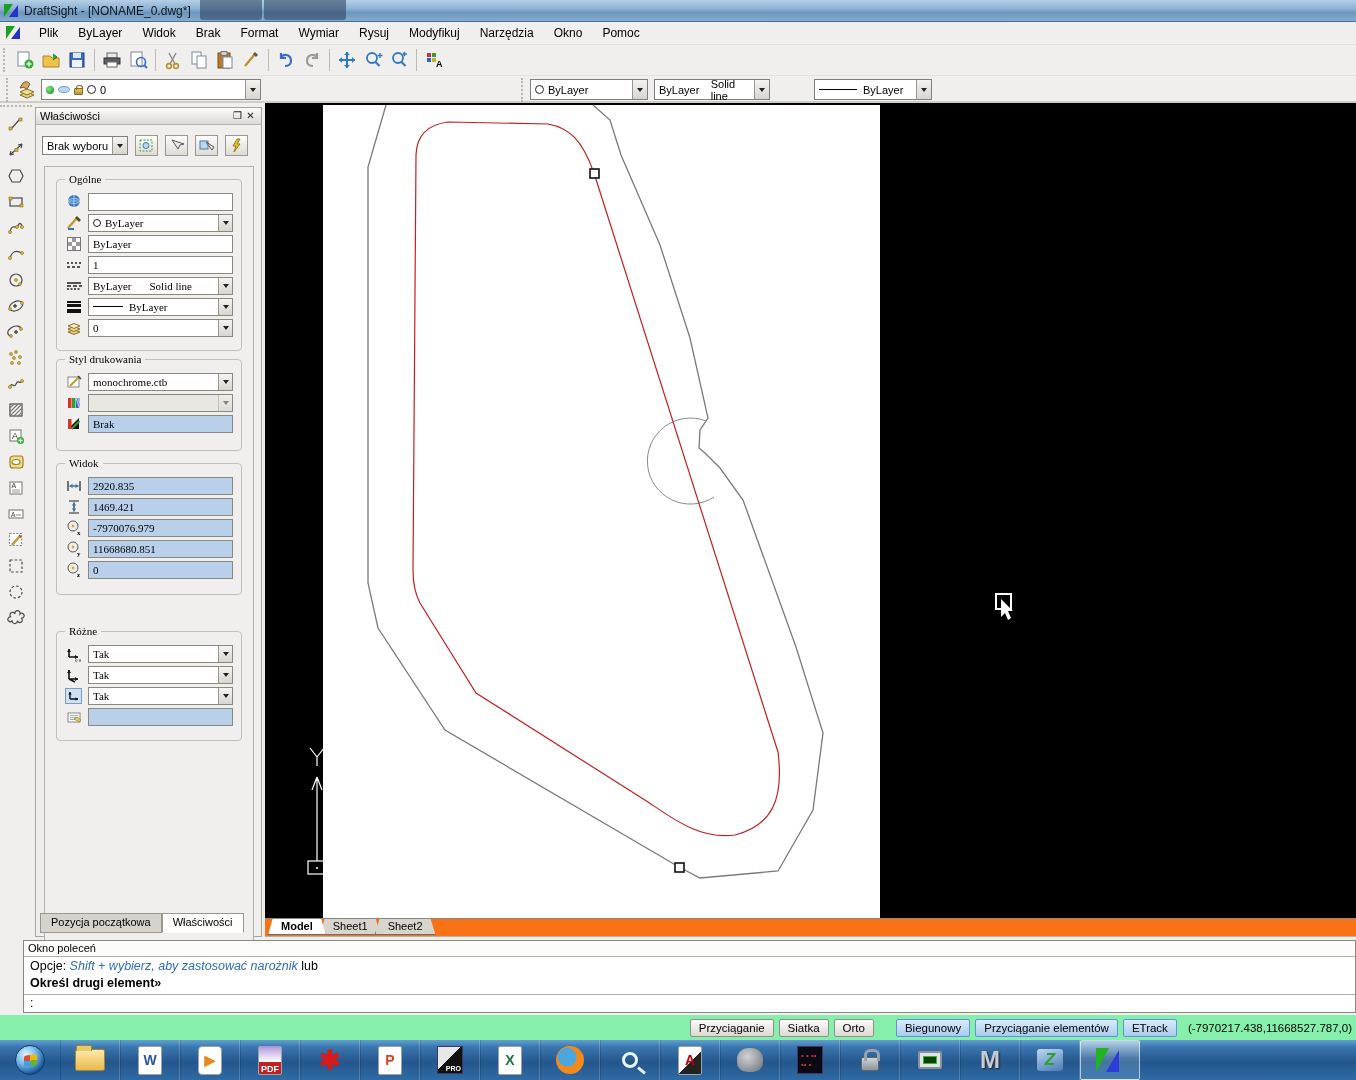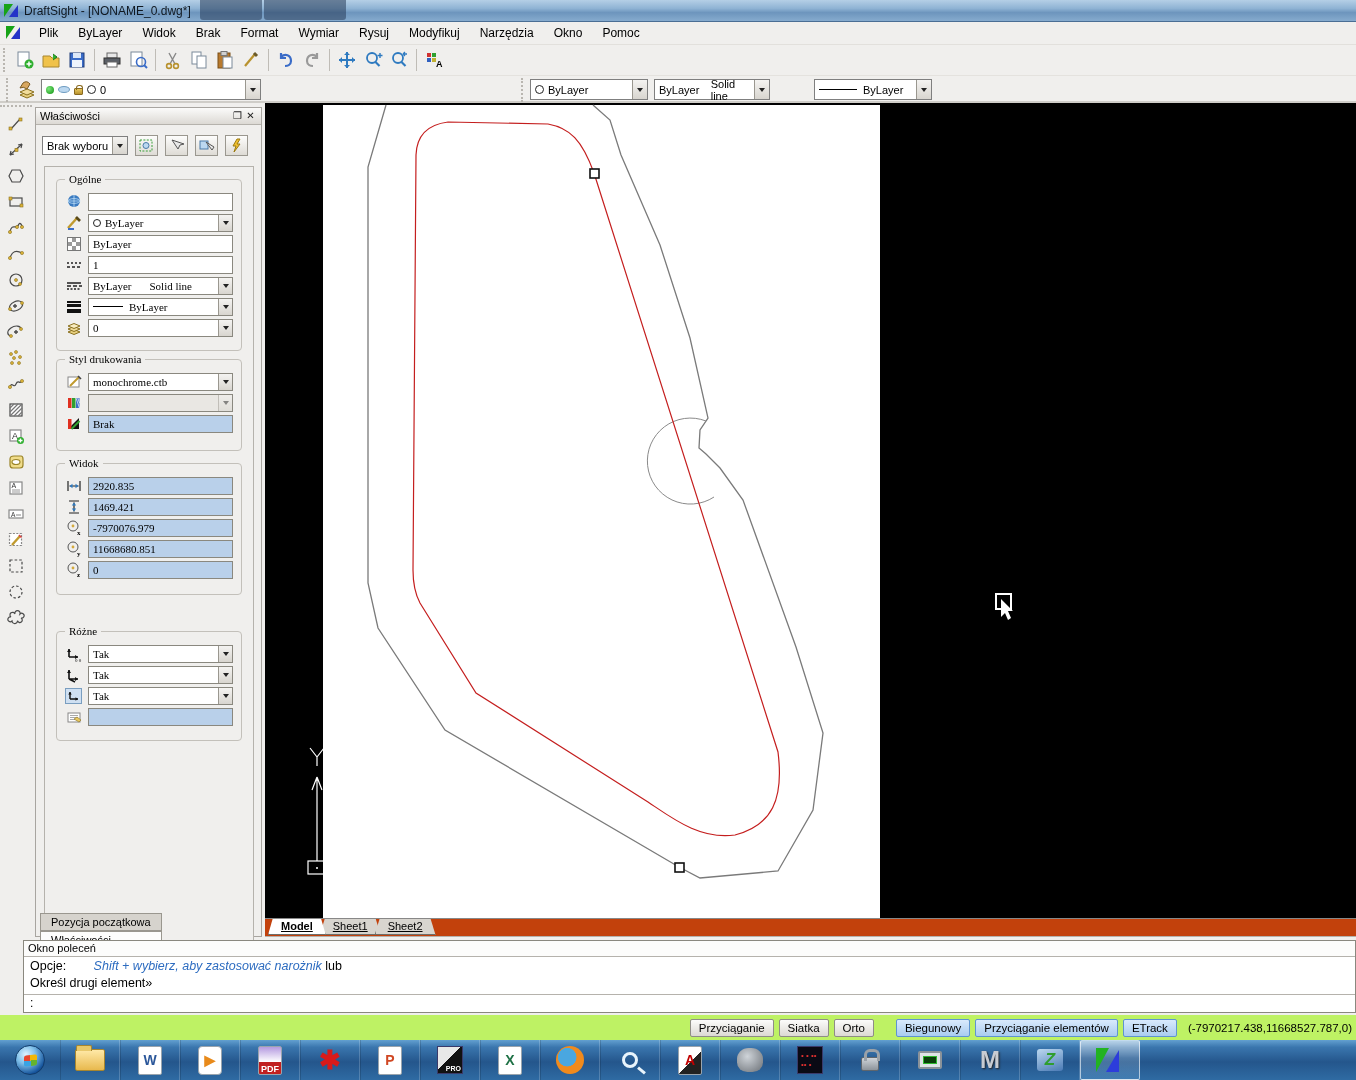--- a/index.html
+++ b/index.html
@@ -74,50 +74,50 @@
   .prow { display:flex; align-items:center; gap:6px; height:19px; }
   .picon { width:17px; height:16px; flex:none; display:flex; align-items:center; justify-content:center; }
   .pfield { flex:1; height:18px; background:#fff; border:1px solid #8a887f; font-size:11px;
     display:flex; align-items:center; padding:0 3px 0 4px; position:relative; }
   .pfield.blue { background:#b9d0ea; }
   .pfield.grayed { background:#e9e7e3; }
   .pfield .dd { position:absolute; right:0; top:0; width:14px; height:100%;
     background:linear-gradient(180deg,#f4f3f1,#d8d5cf); border-left:1px solid #9a978f;
     display:flex; align-items:center; justify-content:center; }
   .pfield .gap { width:18px; }
-  .panel-tabs { position:absolute; left:4px; bottom:3px; height:20px; display:flex;flex-direction:column; }
+  .panel-tabs { position:absolute; left:4px; bottom:3px; height:20px; display:flex; }
   .ptab { padding:2px 10px; font-size:11px; border:1px solid #9a978f; background:#d6d3cd; }
   .ptab.active { background:#fdfdfc; border-bottom:1px solid #fdfdfc; }
 
   .chk { width:14px; height:14px; background:
     linear-gradient(45deg,#9a9a9a 25%,transparent 25%,transparent 75%,#9a9a9a 75%),
     linear-gradient(45deg,#9a9a9a 25%,#fff 25%,#fff 75%,#9a9a9a 75%);
     background-size:8px 8px; background-position:0 0,4px 4px; border:1px solid #777; }
   .blines { width:14px; height:12px; display:flex; flex-direction:column; justify-content:space-between; }
   .blines div { height:3px; background:#111; }
 
   
   .drawarea { position:absolute; left:265px; top:103px; width:1091px; height:815px; background:#000; }
   .drawarea svg { position:absolute; left:0; top:0; }
   .sheetbar { position:absolute; left:265px; top:918px; width:1091px; height:19px;
-    background:#c2410c; border-top:1px solid #888; display:flex; align-items:flex-start; padding-left:3px; border-bottom:1px solid #b5b2ac;text-decoration:underline;}
+    background:#f97316; border-top:1px solid #888; display:flex; align-items:flex-start; padding-left:3px; border-bottom:1px solid #b5b2ac;}
   .stab { font-size:11px; padding:1px 12px 2px 12px; background:#d8d5cf; border:1px solid #6f6d68; border-top:none;
     clip-path:polygon(8% 0,92% 0,100% 100%,0 100%); margin-right:-6px; height:16px; }
   .stab.active { background:#fff; font-weight:bold; z-index:2; }
 
   
   .cmdwrap { position:absolute; left:23px; top:940px; width:1333px; height:73px; background:#fff; border:1px solid #8a887f; }
   .cmdtitle { height:16px; border-bottom:1px solid #b5b2ac; font-size:11px; padding:1px 4px; background:#fcfcfb; }
   .cmdbody { height:37px; padding:1px 6px; font-size:12.5px; line-height:17px; }
-  .cmdlink { color:#2d6cc0; font-style:italic;margin-left:24px; }
-  .cmdstrong { font-weight:normal; }
+  .cmdlink { color:#2d6cc0; font-style:italic; }
+  .cmdstrong { font-weight:bold; }
   .cmdprompt { border-top:1px solid #b5b2ac; height:17px; font-size:12px; padding:1px 6px; }
 
   
-  .statusbar { position:absolute; left:0; top:1015px; width:1356px; height:25px; background:#bef264;
+  .statusbar { position:absolute; left:0; top:1015px; width:1356px; height:25px; background:#86efac;
     display:flex; align-items:center; justify-content:flex-end; gap:5px; padding-right:4px; font-size:11.5px; }
   .sbtn { border:1px solid #8f8d86; background:linear-gradient(180deg,#fcfcfb,#dcd9d3);
     border-radius:2px; padding:2px 8px; }
   .sbtn.on { background:linear-gradient(180deg,#d9eafc,#aecdEF); background:linear-gradient(180deg,#d9eafc,#a9ccef); border-color:#5e94d1; }
   .coords { margin-left:6px; font-size:11.5px; }
   .sgap { width:12px; }
 
   
   .taskbar { position:absolute; left:0; top:1040px; width:1356px; height:40px;
     background:linear-gradient(180deg,#63a0d0 0%,#3a76ae 18%,#24568c 55%,#2f6ba3 100%);

